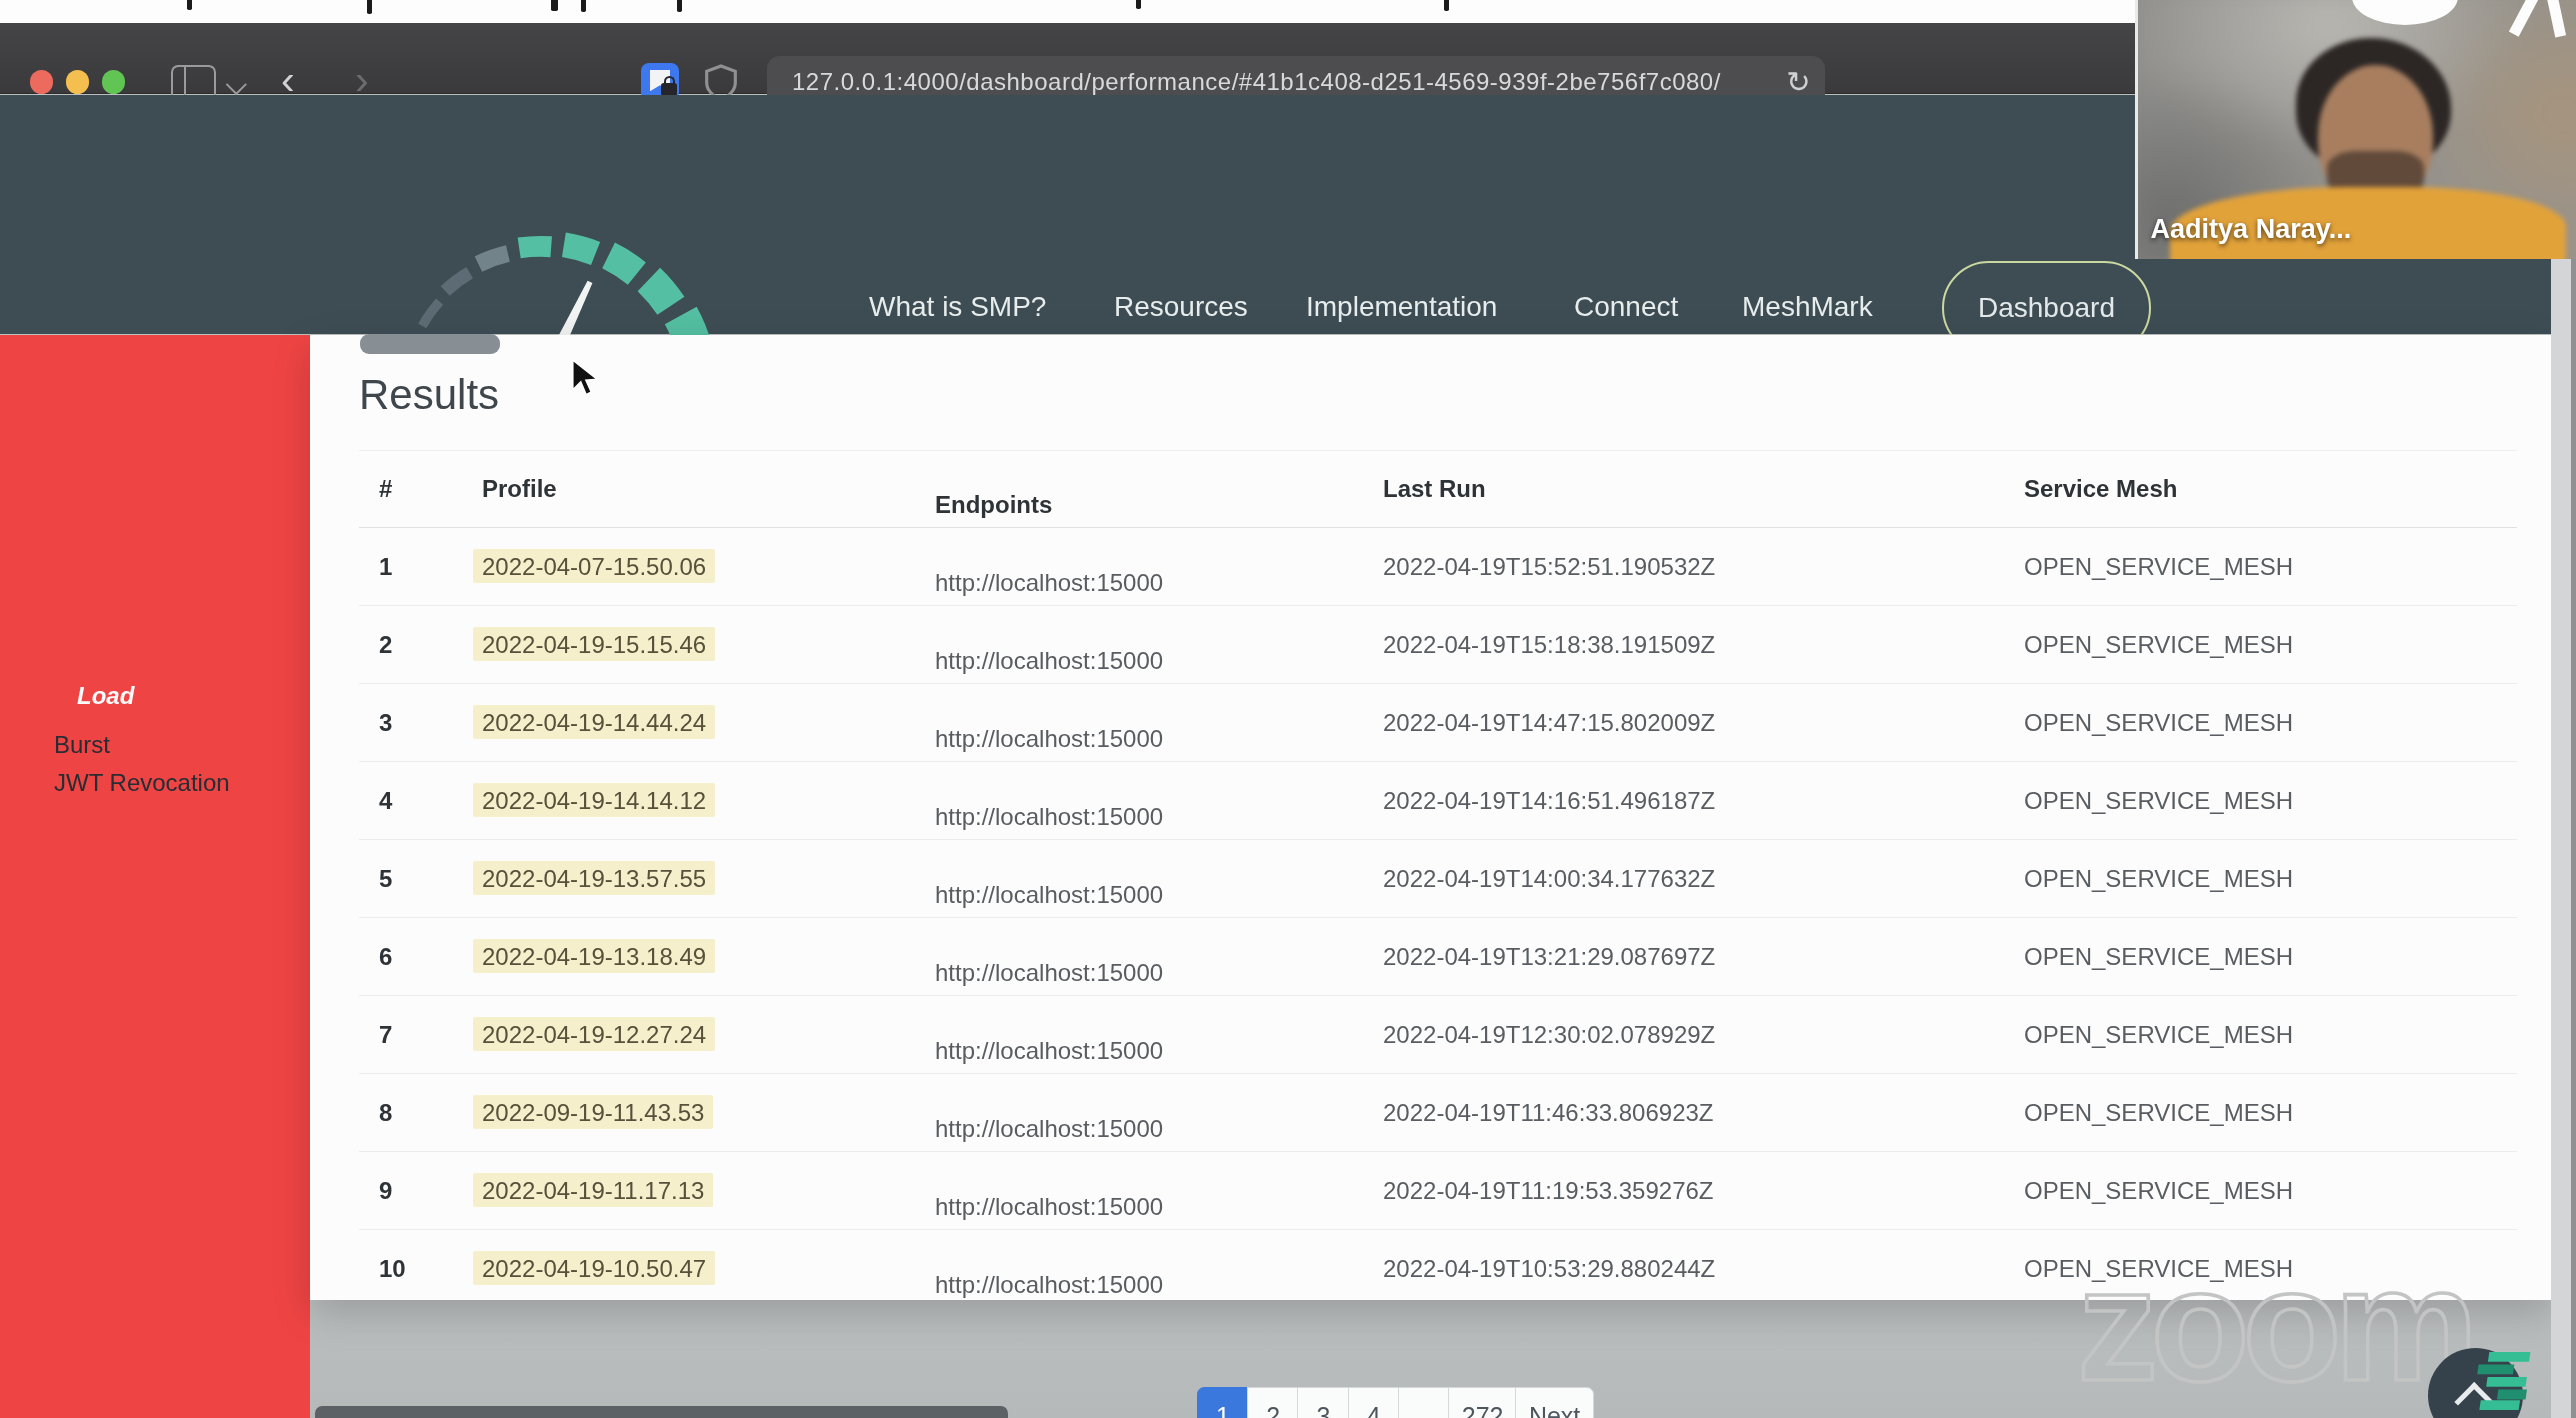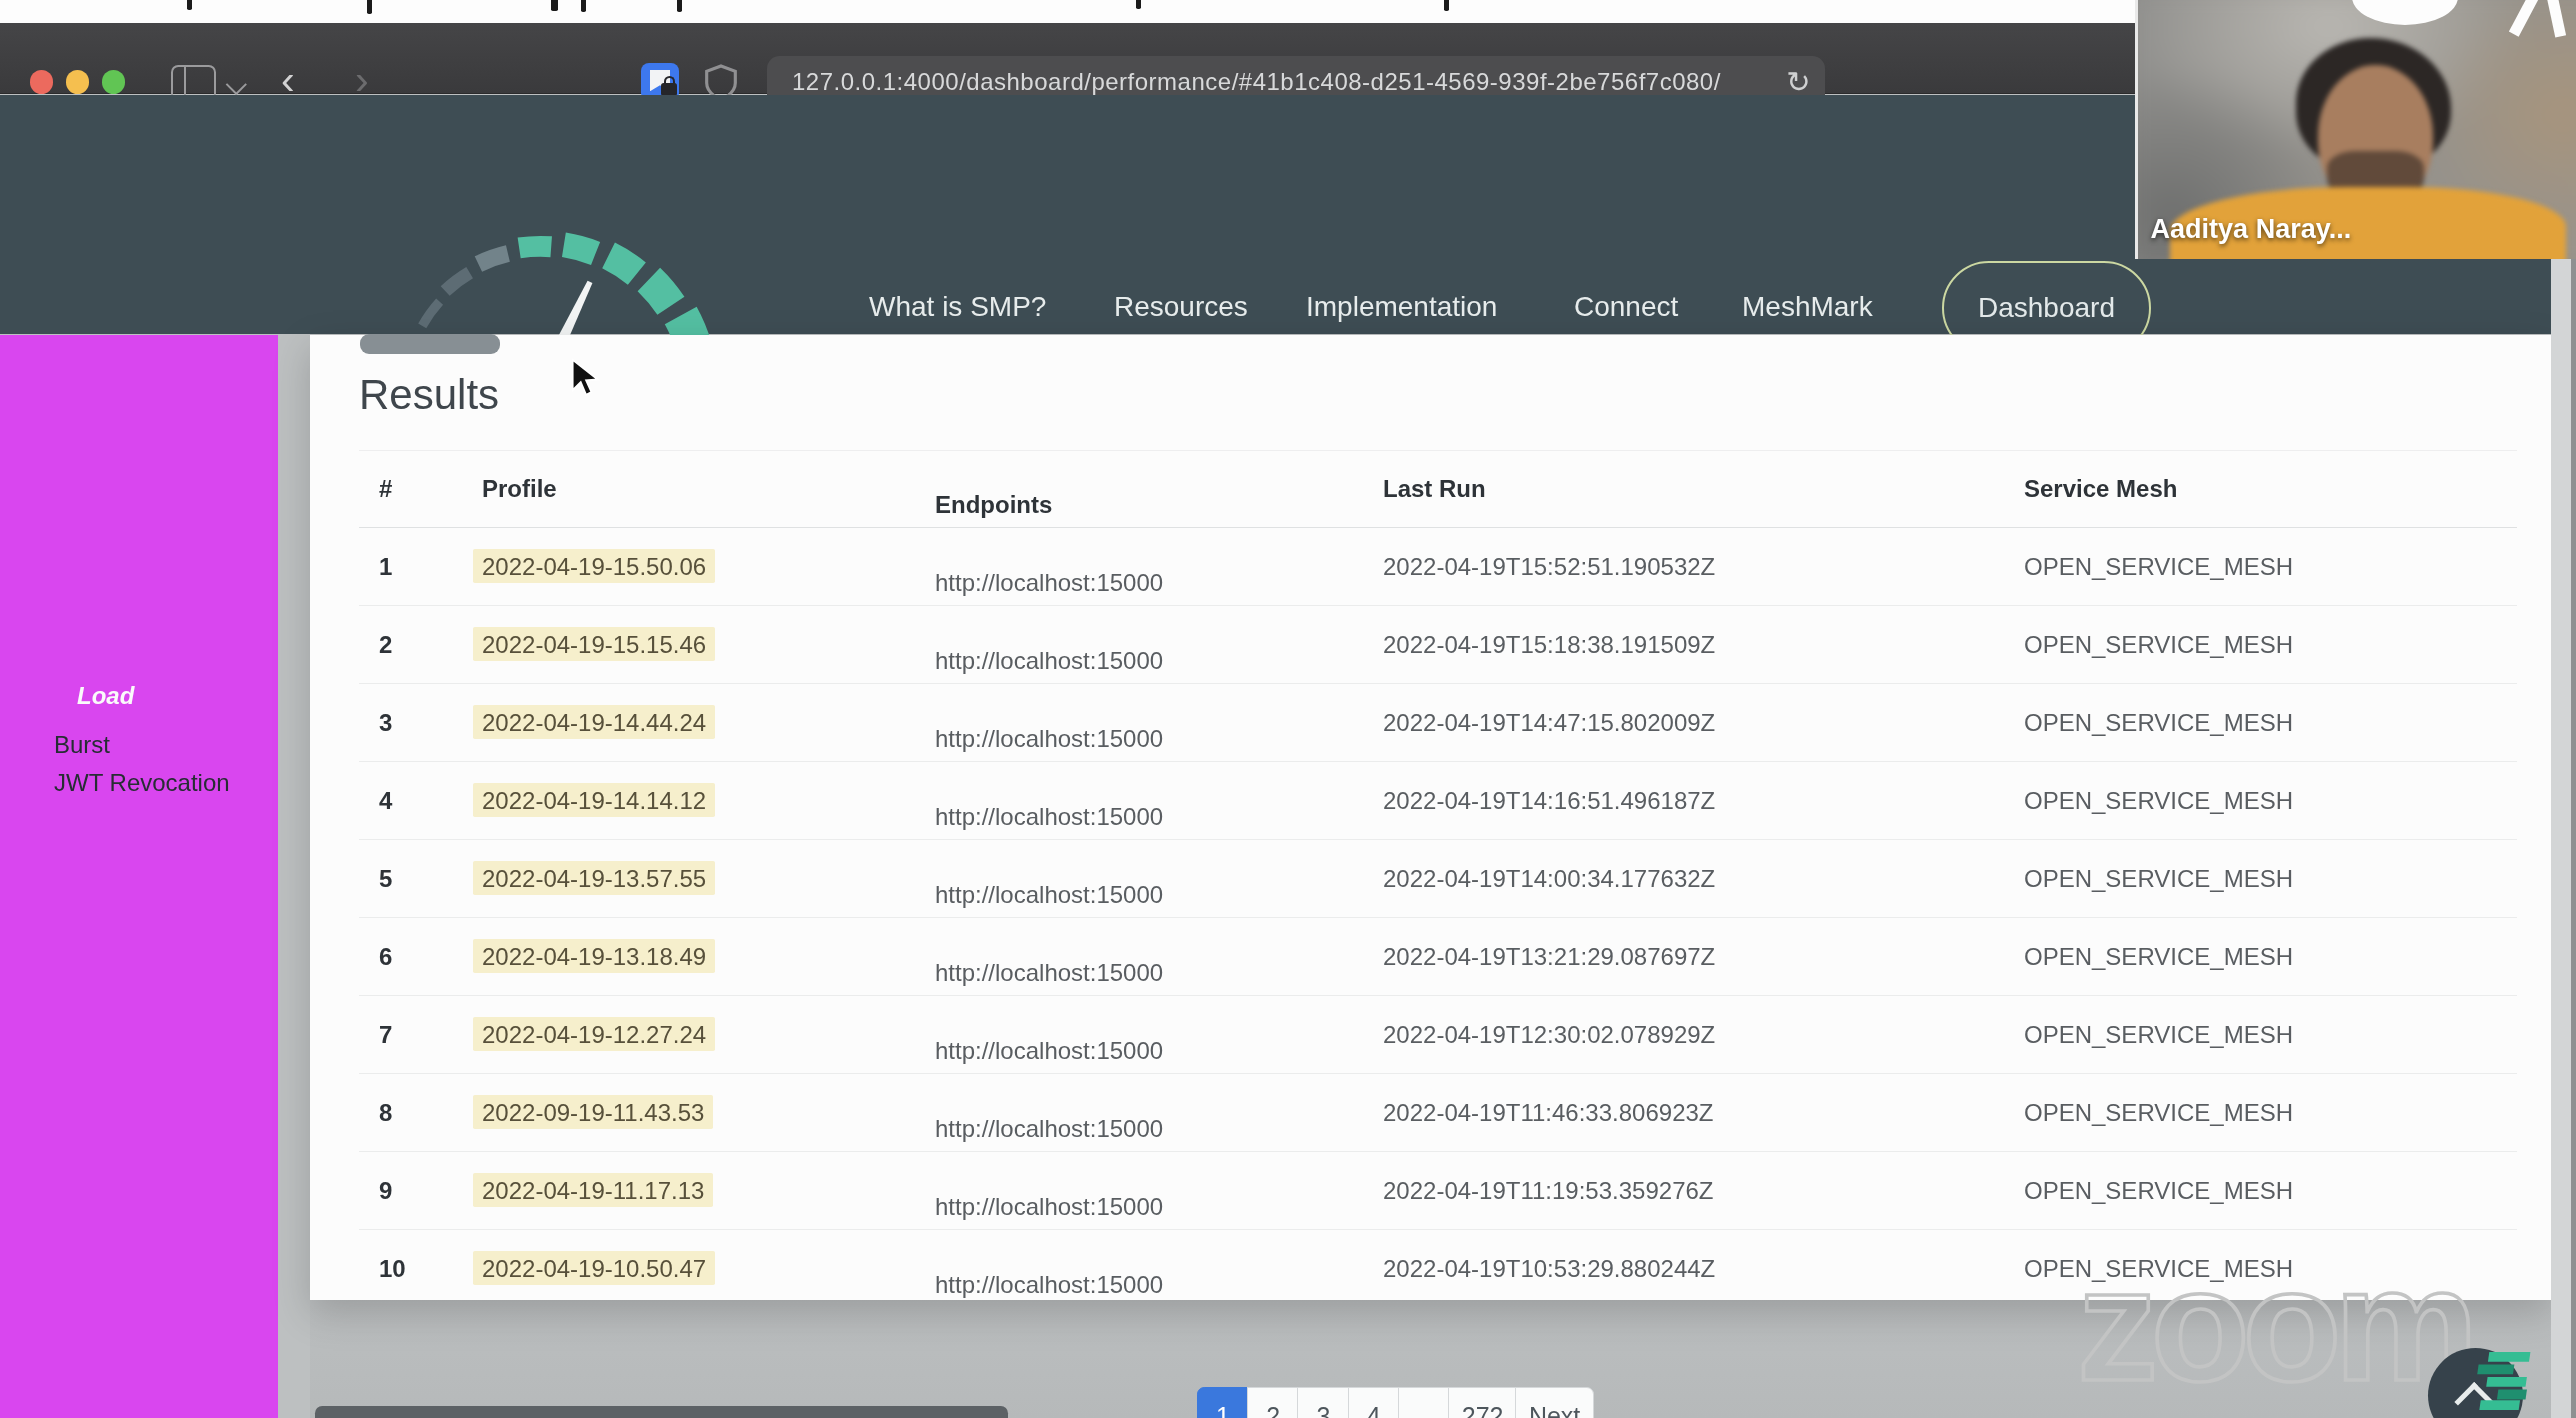--- a/index.html
+++ b/index.html
@@ -32,21 +32,21 @@
   
   .navbar{position:absolute;left:0;top:95px;width:2576px;height:239px;background:#3e4d54;}
   .nav-link{position:absolute;top:196px;font-size:28px;color:#e7ecec;white-space:nowrap;cursor:pointer;}
   .dash-pill{position:absolute;left:1942px;top:166px;width:205px;height:90px;border:2.7px solid #ccd8a2;
              border-radius:47px;display:flex;align-items:center;justify-content:center;
              font-size:28px;color:#e3e9ea;}
   #gauge{position:absolute;left:383px;top:122px;}
   .logo-text{position:absolute;left:583px;top:230px;font-size:45px;font-weight:bold;color:#f0f3f3;letter-spacing:3.6px;}
 
   
-  .sidebar{position:absolute;left:0;top:335px;width:278px;height:1084px;background:#d946ef;text-decoration:underline;}
+  .sidebar{position:absolute;left:0;top:335px;width:310px;height:1084px;background:#ef4444;text-decoration:underline;}
   .sb-item{position:absolute;left:54px;font-size:24px;color:#262d33;cursor:pointer;white-space:nowrap;}
   .sb-item.active{left:77px;color:#fafafa;font-style:italic;font-weight:bold;}
 
   
   .content-bg{position:absolute;left:310px;top:335px;width:2266px;height:1084px;
               background:linear-gradient(#c9cccd 60%,#b6b9ba);}
   .card{position:absolute;left:310px;top:335px;width:2243px;height:965px;background:#fcfcfc;
         box-shadow:0 12.6px 36px rgba(0,0,0,.18);}
   .tab-remnant{position:absolute;left:50px;top:-0.9px;width:140px;height:20px;background:#878f94;border-radius:9px;}
   .results-h{position:absolute;left:49px;top:36px;font-size:42px;font-weight:500;color:#3f464c;}
@@ -194,21 +194,21 @@
 
           <div class="cell">Last Run</div>
 
           <div class="cell">Service Mesh</div>
 
       </div>
       <div class="tbody">
 
           <div class="trow">
             <div class="cell num">1</div>
-            <div class="cell"><span class="hl">2022-04-19-15.50.06</span></div>
+            <div class="cell"><span class="hl">2022-04-07-15.50.06</span></div>
             <div class="cell">http://localhost:15000</div>
             <div class="cell">2022-04-19T15:52:51.190532Z</div>
             <div class="cell">OPEN_SERVICE_MESH</div>
           </div>
 
           <div class="trow">
             <div class="cell num">2</div>
             <div class="cell"><span class="hl">2022-04-19-15.15.46</span></div>
             <div class="cell">http://localhost:15000</div>
             <div class="cell">2022-04-19T15:18:38.191509Z</div>

